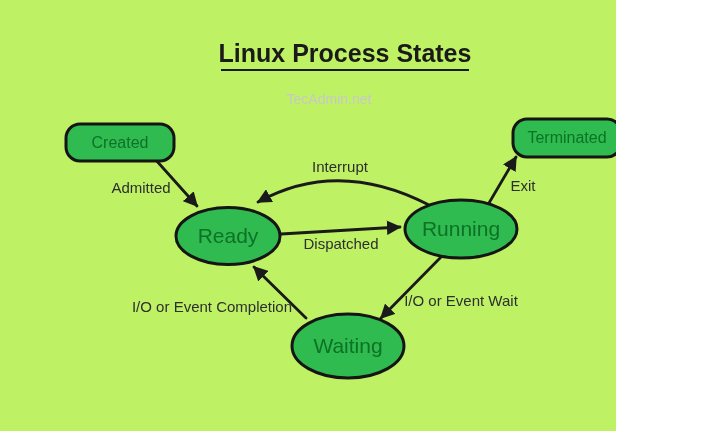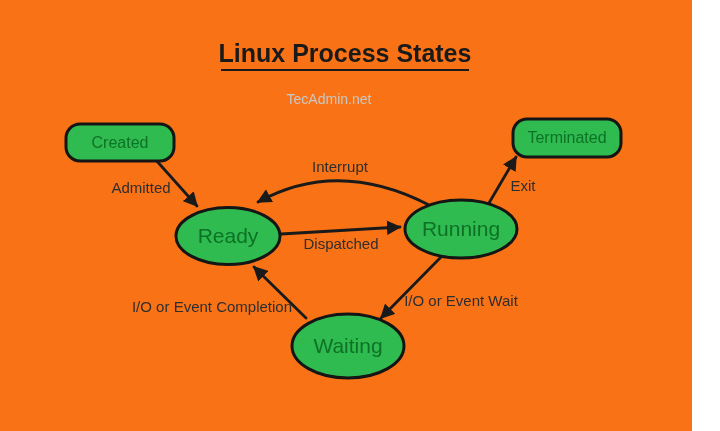--- a/index.html
+++ b/index.html
@@ -1,20 +1,20 @@
 <!DOCTYPE html>
 <html><head>
 <meta charset="utf-8">
 <style>
   html, body { margin: 0; padding: 0; background: #ffffff; }
   .stage {
     position: relative;
-    width: 692px;
+    width: 616px;
     height: 431px;
-    background: #f97316;
+    background: #bef264;
     overflow: hidden;
     font-family: "Liberation Sans", sans-serif;
   }
   svg { display: block; }
   .title-text {
     font-family: "Liberation Sans", sans-serif;
     font-size: 25px;
     font-weight: bold;
     fill: #1a1a1a;
     text-anchor: middle;

